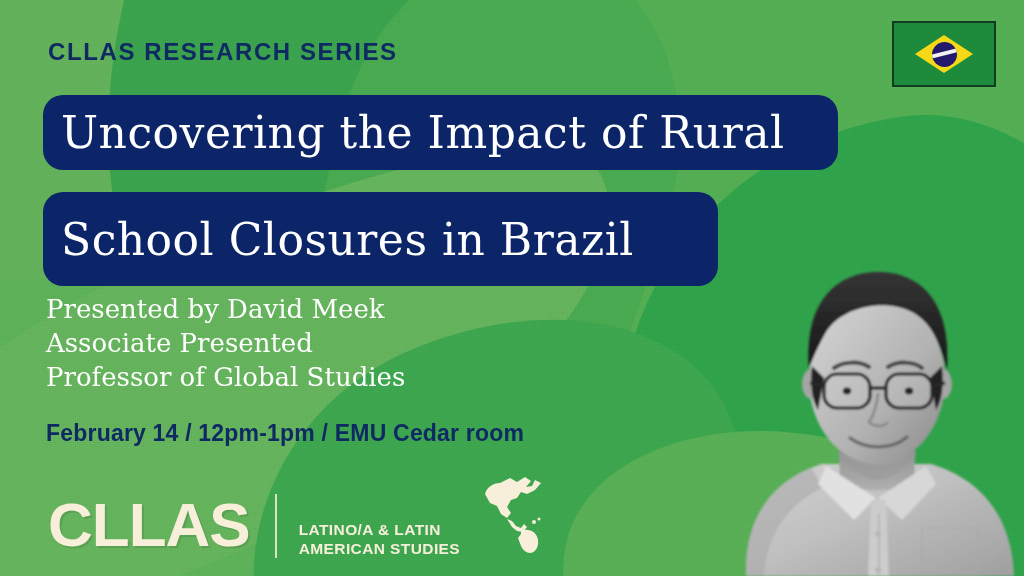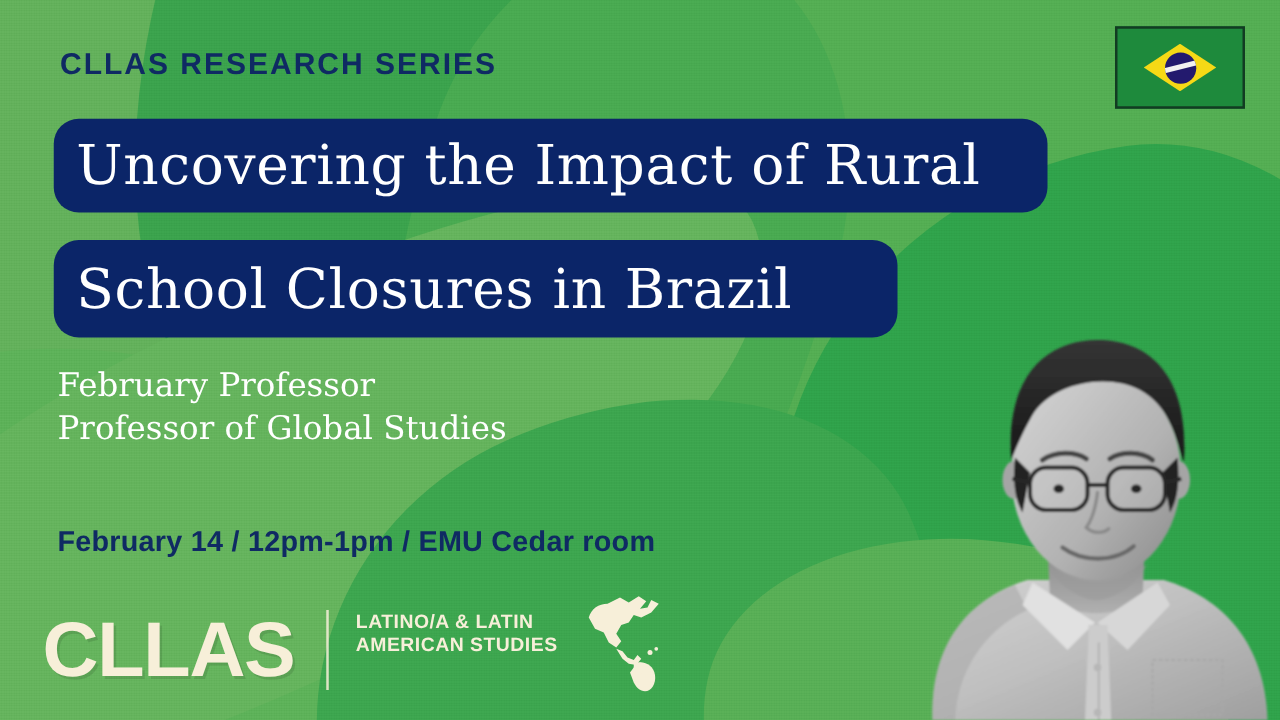--- a/index.html
+++ b/index.html
@@ -151,21 +151,21 @@
     font-weight: 400;
     font-size: 44px;
     letter-spacing: 0.5px;
     display: flex;
     align-items: center;
     white-space: nowrap;
     overflow: hidden;
     border-radius: 20px;
   }
   .banner-1 { left: 43px; top: 95px;  width: 795px; height: 75px; padding-left: 18px; box-sizing: border-box; }
-  .banner-2 { left: 43px; top: 192px; width: 675px; height: 78px; padding-left: 18px; box-sizing: border-box; }
+  .banner-2 { left: 43px; top: 192px; width: 675px; height: 94px; padding-left: 18px; box-sizing: border-box; }
 
   
   .presenter {
     position: absolute;
     left: 46px; top: 292px;
     color: #ffffff;
     font-family: "DejaVu Serif", "Liberation Serif", serif;
     font-size: 26px;
     line-height: 34px;
     white-space: nowrap;
@@ -178,23 +178,23 @@
     color: #0f2a63;
     font-size: 23px;
     font-weight: 700;
     letter-spacing: .2px;
     white-space: nowrap;
   }
 
   
   .logo {
     position: absolute;
-    left: 34px; top: 488px;
+    left: 48px; top: 488px;
     display: flex;
-    align-items: flex-start;
+    align-items: flex-end;
     gap: 7px;
   }
   .logo-word {
     font-size: 62px;
     font-weight: 700;
     letter-spacing: -1px;
     color: #f7efd9;
     line-height: 66px;
     text-shadow: 2px 2px 0 rgba(0,0,0,.10);
     padding-right: 18px;
@@ -331,21 +331,22 @@
         <path d="M152 166 C150 182 146 190 143 194 C148 199 157 199 161 195" stroke="#8e8981" stroke-width="2.6" fill="none" stroke-linecap="round"></path>
 
         <path d="M124 210 C140 222 166 222 181 209" stroke="#6d6962" stroke-width="3.4" fill="none" stroke-linecap="round"></path>
 
         <path d="M112 224 C130 242 174 242 192 223 C182 244 160 252 151 252 C142 252 122 244 112 224 Z" fill="#9b968e" opacity=".5"></path>
       </g>
     </svg>
   </div>
 
   <div class="presenter">
-    <div>February Professor</div>
+    <div>Presented by David Meek</div>
+    <div>Associate Presented</div>
     <div>Professor of Global Studies</div>
   </div>
 
   <div class="dateline">February 14 / 12pm-1pm / EMU Cedar room</div>
 
   <div class="logo">
     <div class="logo-word">CLLAS</div>
     <div class="logo-rule"></div>
     <div class="logo-sub">
       <div>LATINO/A &amp; LATIN</div>

